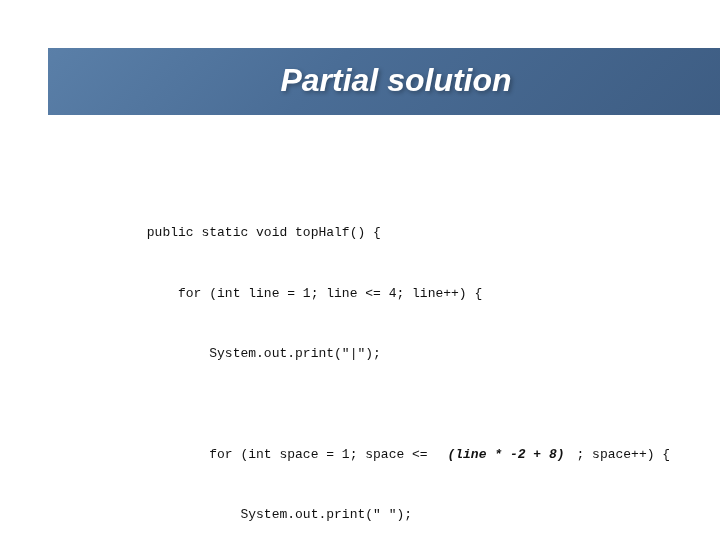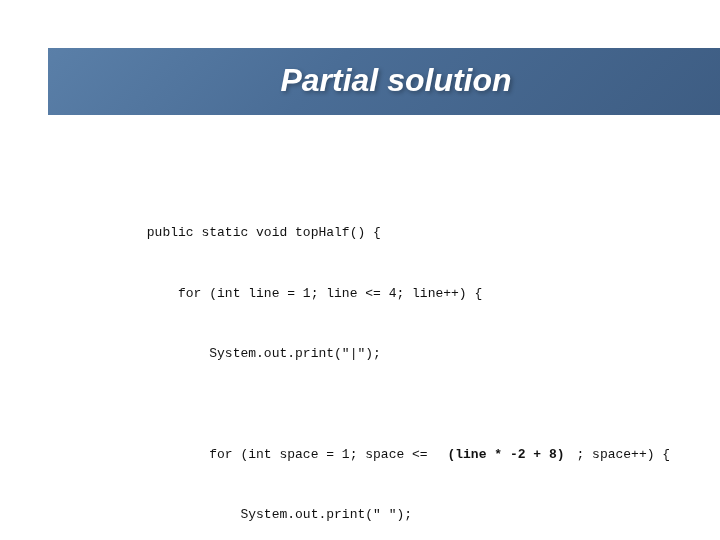--- a/index.html
+++ b/index.html
@@ -49,20 +49,21 @@
     .code-block {
       font-family: 'Courier New', Courier, monospace;
       font-size: 13px;
       line-height: 1.55;
       color: #111;
       white-space: pre;
     }
 
     .bold {
       font-weight: bold;
+      font-style: italic;
     }
   </style>
 </head>
 <body>
 
 <div class="page">
   <div class="header">
     <span class="header-title">Partial solution</span>
   </div>
   <div class="content">

